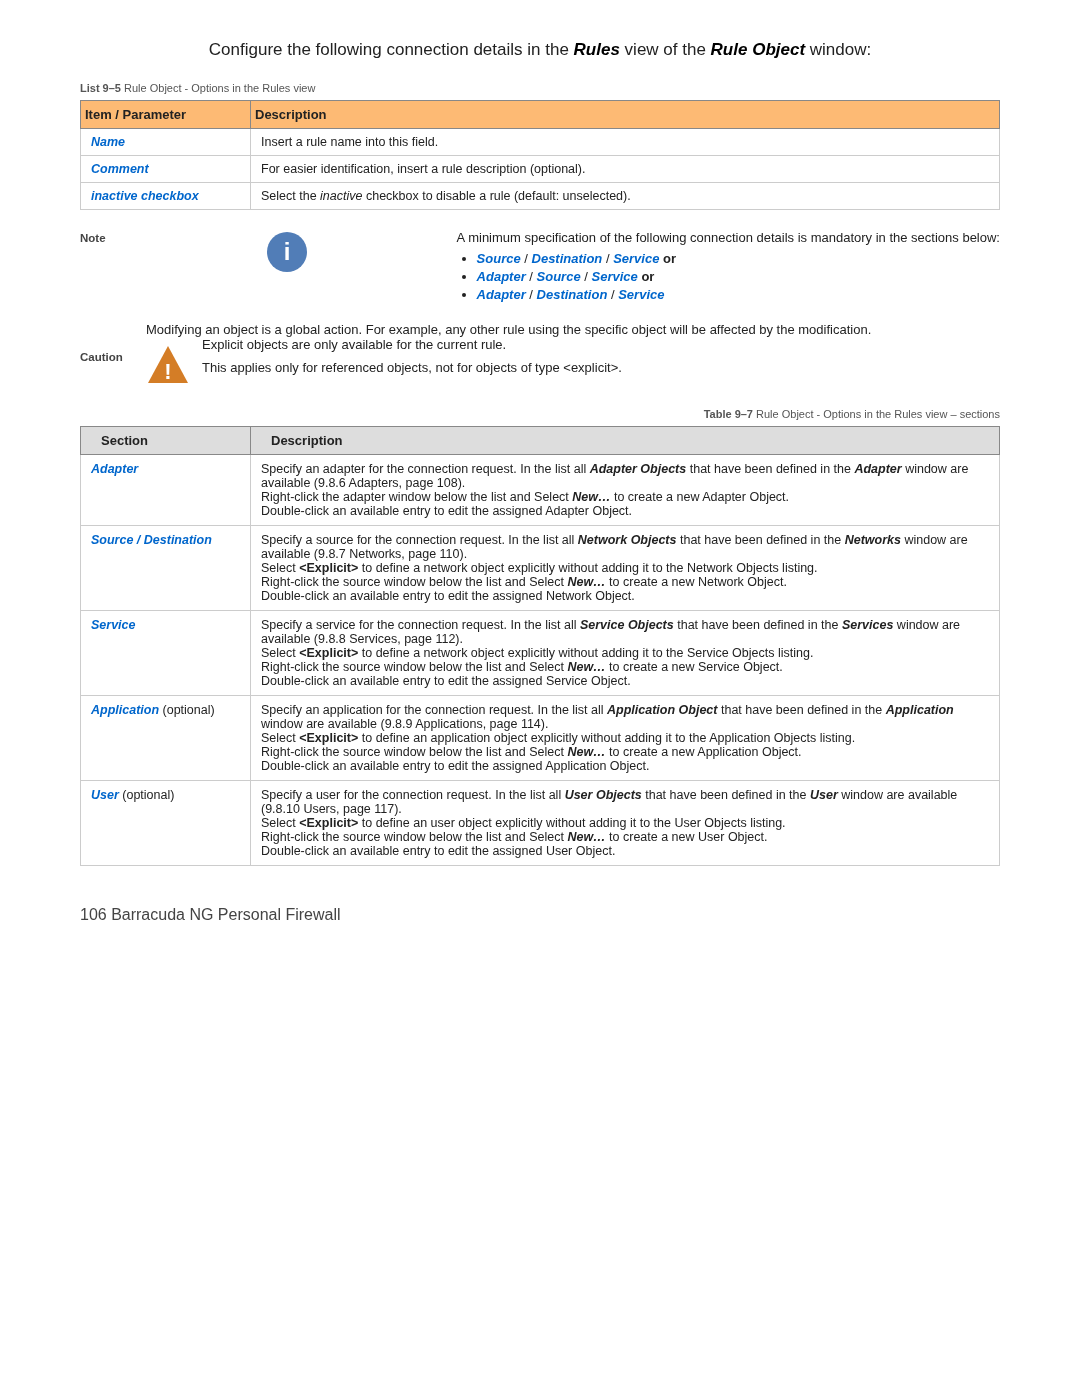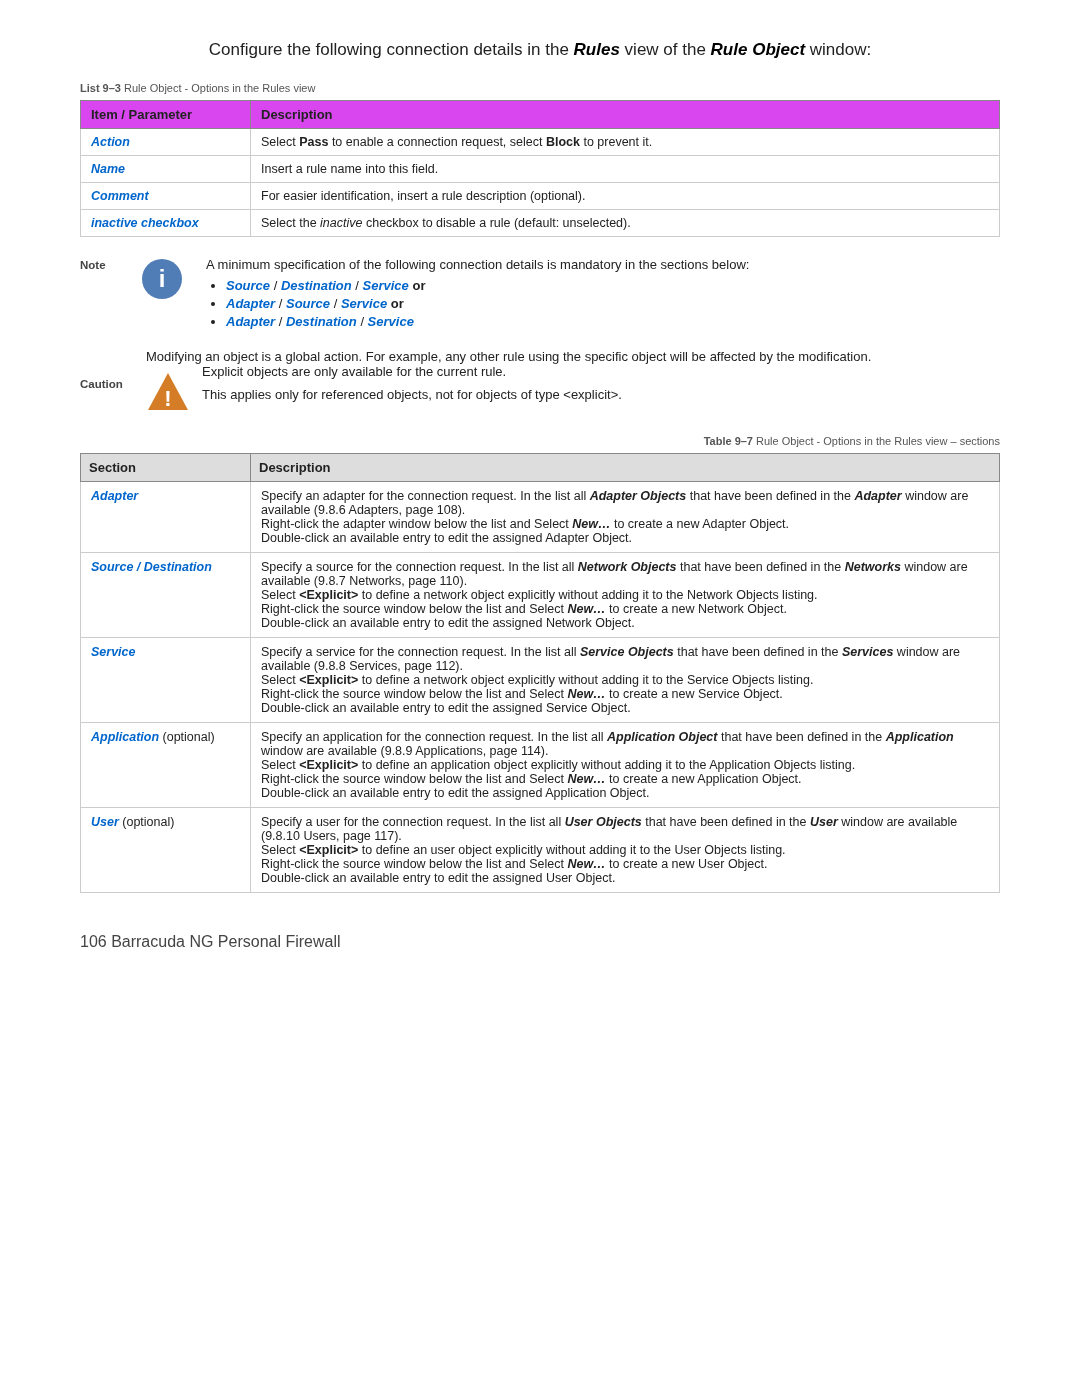--- a/index.html
+++ b/index.html
@@ -26,44 +26,45 @@
       margin-bottom: 6px;
     }
     .list-caption strong { font-weight: bold; }
     table.main-table {
       width: 100%;
       border-collapse: collapse;
       margin-bottom: 20px;
       border: 1px solid #888;
     }
     table.main-table th {
-      background: #d946ef;
-      border: 1px solid #888;
-      padding: 6px 10px;
+      background: #fdba74;
+      border: 1px solid #888;
+      padding: 6px 4px;
       text-align: left;
       font-size: 13px;
       font-weight: bold;
     }
     table.main-table td {
       border: 1px solid #ccc;
       padding: 6px 10px;
       vertical-align: top;
       font-size: 12.5px;
     }
     table.main-table td.param {
       width: 170px;
       font-style: italic;
       color: #0066cc;
       font-weight: bold;
     }
     .note-section {
       display: flex;
       align-items: flex-start;
       margin: 18px 0 10px 0;
-      gap: 22px;
+      gap: 30px;
+      justify-content: space-between;
     }
     .note-label {
       font-size: 11.5px;
       font-weight: bold;
       color: #444;
       min-width: 38px;
       margin-top: 2px;
     }
     .note-content {
       font-size: 13px;
@@ -104,21 +105,21 @@
     }
     .table-caption strong { font-weight: bold; }
     table.section-table {
       width: 100%;
       border-collapse: collapse;
       border: 1px solid #888;
     }
     table.section-table th {
       background: #ddd;
       border: 1px solid #888;
-      padding: 6px 8px;
+      padding: 6px 20px;
       text-align: left;
       font-size: 13px;
       font-weight: bold;
     }
     table.section-table td {
       border: 1px solid #ccc;
       padding: 7px 10px;
       vertical-align: top;
       font-size: 12.5px;
     }
@@ -140,37 +141,31 @@
     }
   </style>
 </head>
 <body>
 
 <div class="page-title">
   Configure the following connection details in the <em>Rules</em> view of the <em>Rule Object</em> window:
 </div>
 
 <div class="list-caption">
-  <strong>List 9–3</strong> <span>Rule Object - Options in the Rules view</span>
+  <strong>List 9–5</strong> <span>Rule Object - Options in the Rules view</span>
 </div>
 
 <table class="main-table">
   <thead>
     <tr>
       <th>Item / Parameter</th>
       <th>Description</th>
     </tr>
   </thead>
   <tbody>
-    <tr>
-      <td class="param">Action</td>
-      <td>
-        Select <span class="pass-icon"></span> <b>Pass</b> to enable a connection request, select <span class="block-icon"></span> <b>Block</b> to prevent it.
-      </td>
-    </tr>
     <tr>
       <td class="param">Name</td>
       <td>Insert a rule name into this field.</td>
     </tr>
     <tr>
       <td class="param">Comment</td>
       <td>For easier identification, insert a rule description (optional).</td>
     </tr>
     <tr>
       <td class="param">inactive checkbox</td>

